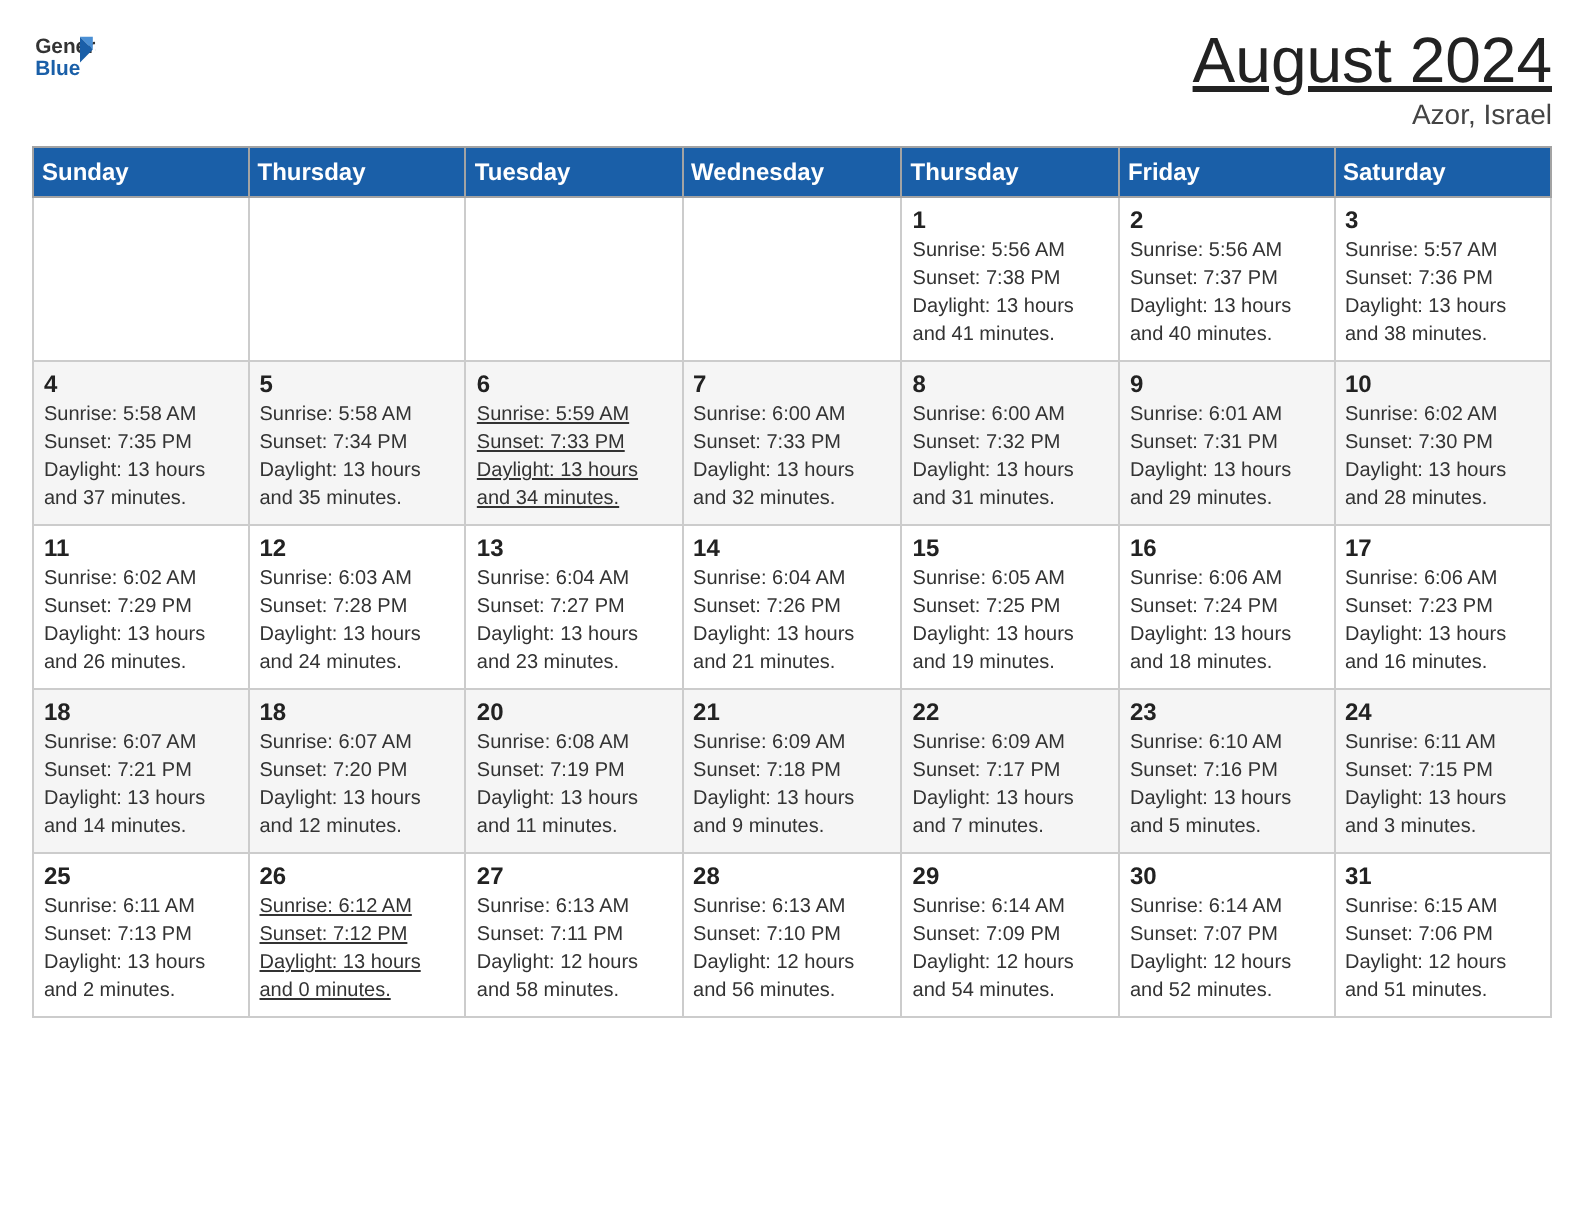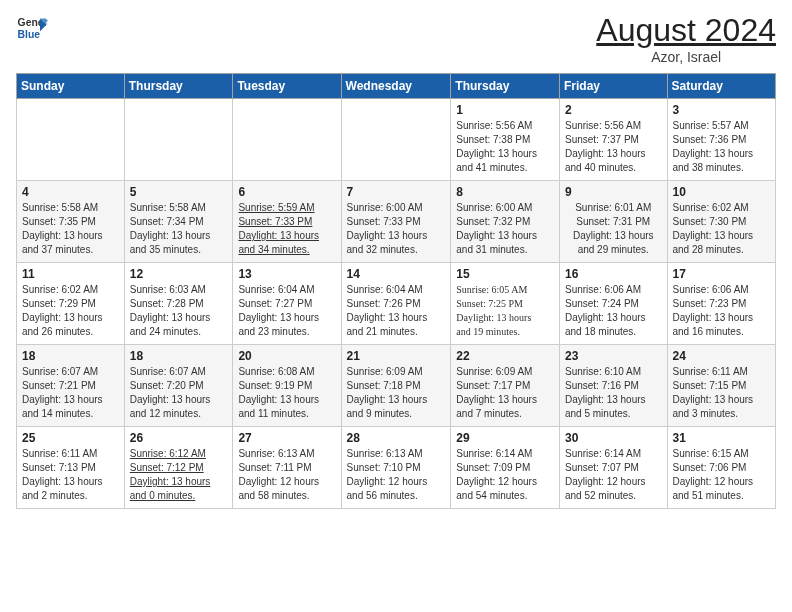--- a/index.html
+++ b/index.html
@@ -35,21 +35,20 @@
     }
     .month-year {
       font-size: 32px;
       font-weight: normal;
       color: #222;
       text-decoration: underline;
     }
     .location {
       font-size: 14px;
       color: #444;
-      text-align: center;
     }
     .calendar {
       width: 100%;
       border-collapse: collapse;
     }
     .calendar th {
       background: #1a5fa8;
       color: #fff;
       font-size: 12px;
       font-weight: bold;
@@ -175,21 +174,21 @@
           </td>
           <td>
             <span class="day-num">8</span>
             <div class="day-info" style="white-space: pre-line;">Sunrise: 6:00 AM
 Sunset: 7:32 PM
 Daylight: 13 hours
 and 31 minutes.</div>
           </td>
           <td>
             <span class="day-num">9</span>
-            <div class="day-info" style="white-space: pre-line; text-align: center;">Sunrise: 6:01 AM
+            <div class="day-info" style="white-space: pre-line;">Sunrise: 6:01 AM
 Sunset: 7:31 PM
 Daylight: 13 hours
 and 29 minutes.</div>
           </td>
           <td>
             <span class="day-num">10</span>
             <div class="day-info" style="white-space: pre-line;">Sunrise: 6:02 AM
 Sunset: 7:30 PM
 Daylight: 13 hours
 and 28 minutes.</div>
@@ -219,21 +218,21 @@
           </td>
           <td>
             <span class="day-num">14</span>
             <div class="day-info" style="white-space: pre-line;">Sunrise: 6:04 AM
 Sunset: 7:26 PM
 Daylight: 13 hours
 and 21 minutes.</div>
           </td>
           <td>
             <span class="day-num">15</span>
-            <div class="day-info" style="white-space: pre-line; font-family: Liberation Serif, serif;">Sunrise: 6:05 AM
+            <div class="day-info" style="white-space: pre-line;">Sunrise: 6:05 AM
 Sunset: 7:25 PM
 Daylight: 13 hours
 and 19 minutes.</div>
           </td>
           <td>
             <span class="day-num">16</span>
             <div class="day-info" style="white-space: pre-line;">Sunrise: 6:06 AM
 Sunset: 7:24 PM
 Daylight: 13 hours
 and 18 minutes.</div>
@@ -257,21 +256,21 @@
           <td>
             <span class="day-num">18</span>
             <div class="day-info" style="white-space: pre-line;">Sunrise: 6:07 AM
 Sunset: 7:20 PM
 Daylight: 13 hours
 and 12 minutes.</div>
           </td>
           <td>
             <span class="day-num">20</span>
             <div class="day-info" style="white-space: pre-line;">Sunrise: 6:08 AM
-Sunset: 9:19 PM
+Sunset: 7:19 PM
 Daylight: 13 hours
 and 11 minutes.</div>
           </td>
           <td>
             <span class="day-num">21</span>
             <div class="day-info" style="white-space: pre-line;">Sunrise: 6:09 AM
 Sunset: 7:18 PM
 Daylight: 13 hours
 and 9 minutes.</div>
           </td>

